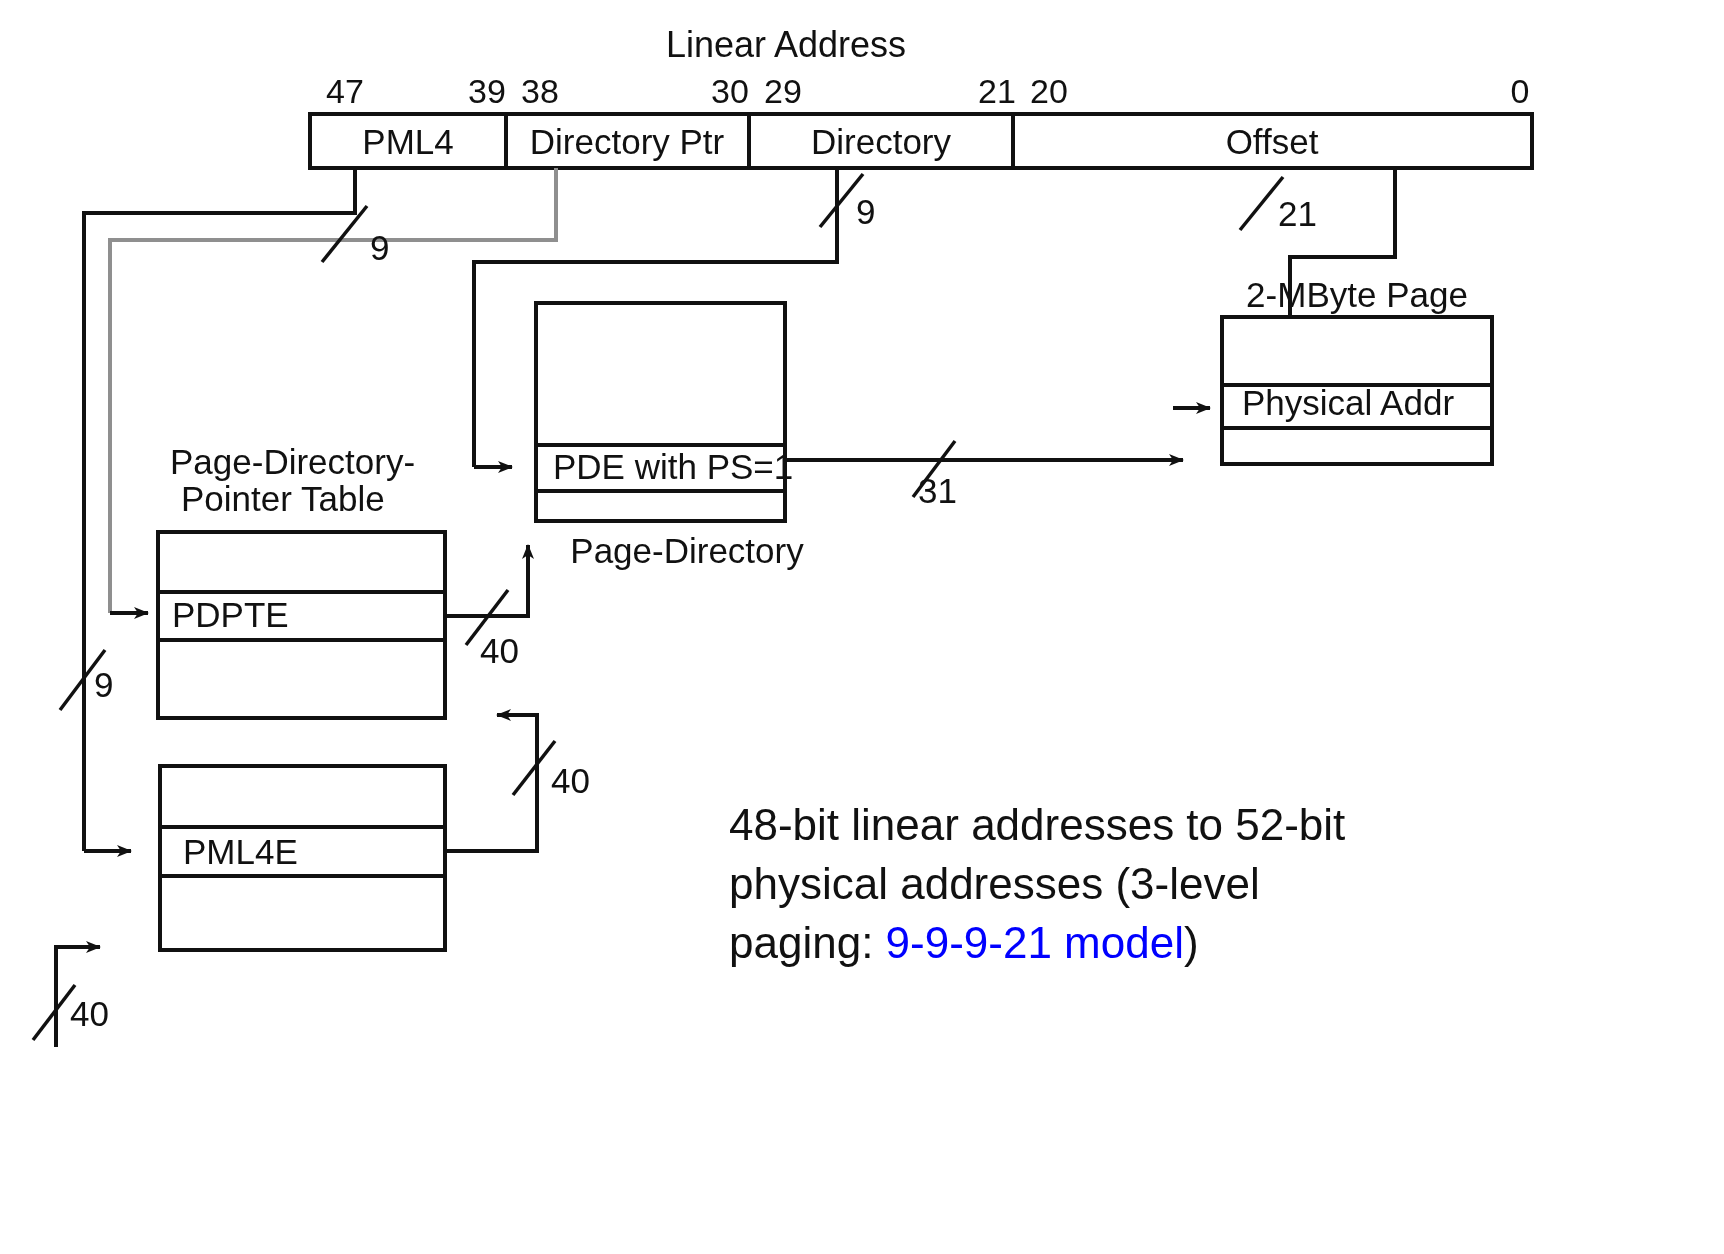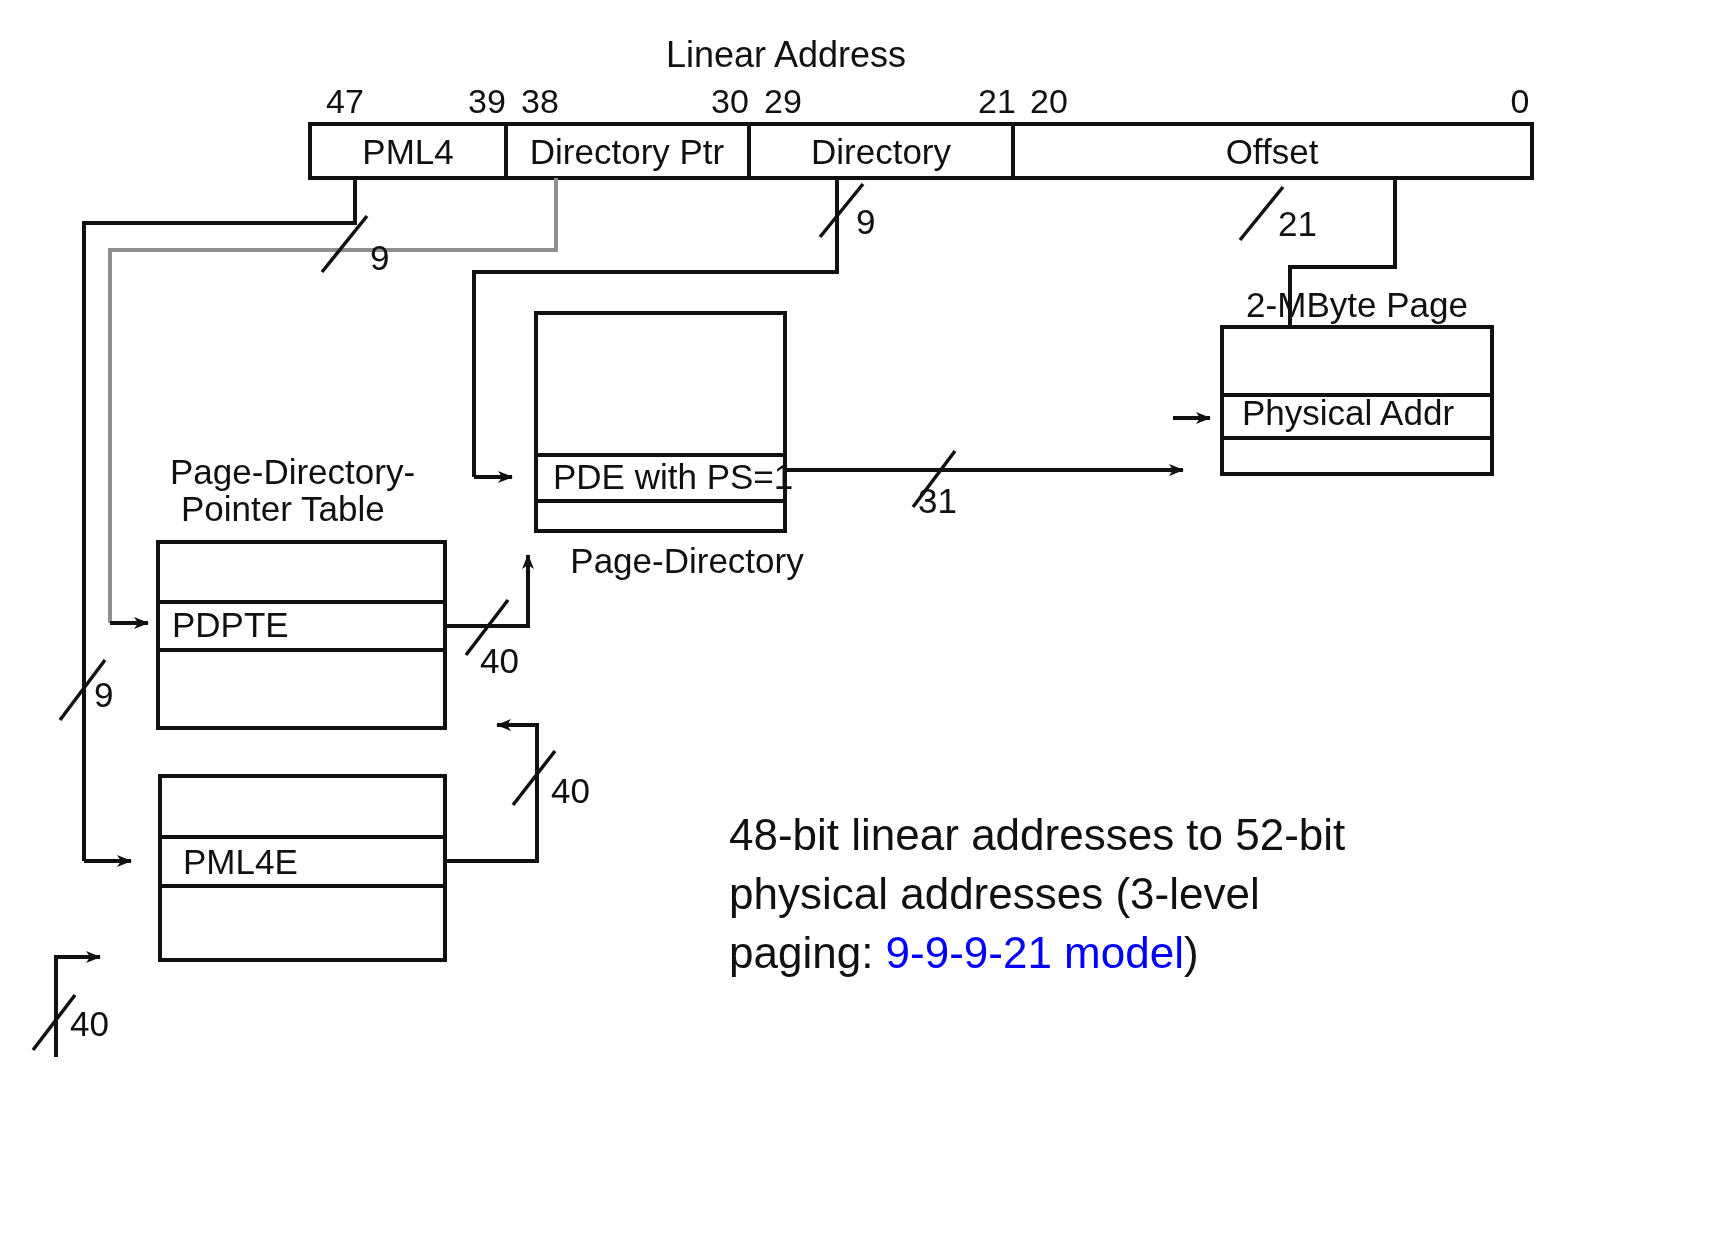--- a/index.html
+++ b/index.html
@@ -7,21 +7,20 @@
     padding: 0;
     background: #ffffff;
   }
   #page {
     position: relative;
     width: 1724px;
     height: 1047px;
     background: #ffffff;
     font-family: "Liberation Sans", sans-serif;
     overflow: hidden;
-    margin-top: 10px;
   }
   svg.diagram {
     position: absolute;
     left: 0;
     top: 0;
     width: 1724px;
     height: 1254px;
   }
   .stroke {
     fill: none;

